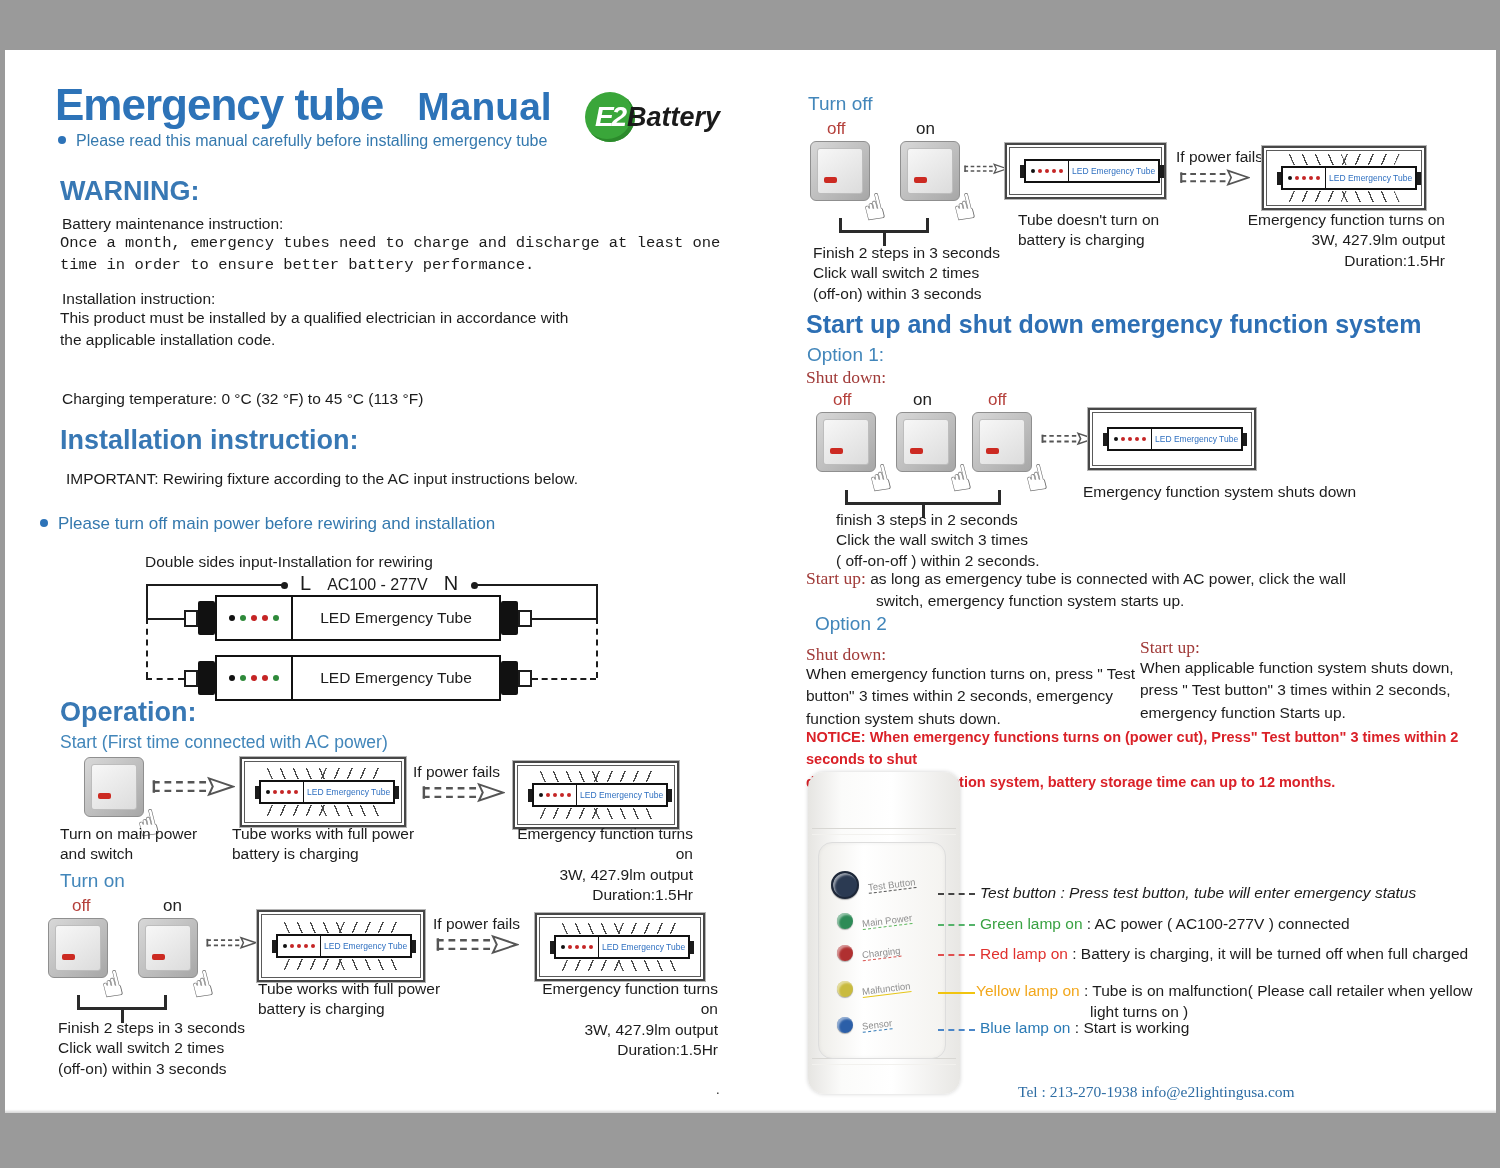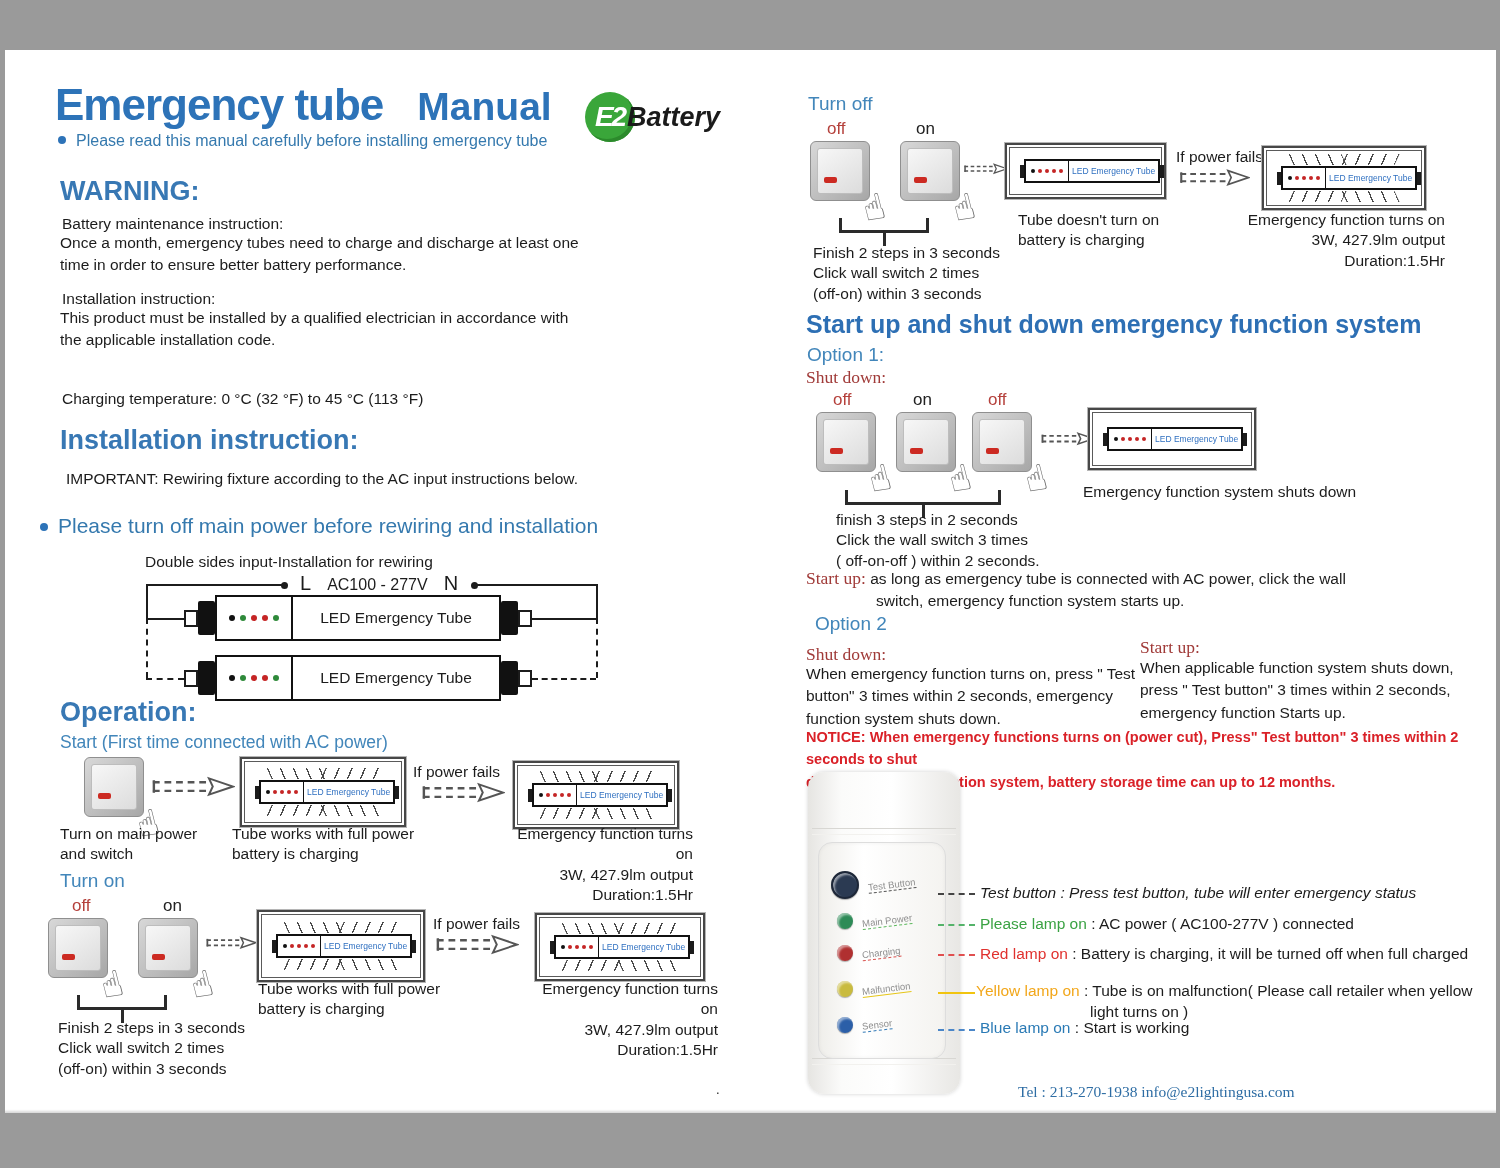--- a/index.html
+++ b/index.html
@@ -126,34 +126,34 @@
     <span class="subtitle">Manual</span>
   </div>
   <div class="abs logo" style="left:585px;top:92px;">
     <span class="logo-circle">E2</span>
     <span class="logo-txt">Battery</span>
   </div>
   <div class="abs blue-bullet" style="left:58px;top:132px;">Please read this manual carefully before installing emergency tube</div>
 
   <div class="abs h-big" style="left:60px;top:176px;">WARNING:</div>
   <div class="abs body15" style="left:62px;top:213px;">Battery maintenance instruction:</div>
-  <div class="abs body15" style="left:60px;top:232px;">
+  <div class="abs body15" style="left:60px;top:232px;font-family:Liberation Mono, monospace;">
     <div>Once a  month, emergency tubes need to charge and discharge at least one</div>
     <div>time in order to ensure better battery performance.</div>
   </div>
   <div class="abs body15" style="left:62px;top:288px;">Installation instruction:</div>
   <div class="abs body15" style="left:60px;top:307px;">
     <div>This product must be installed by a qualified electrician in accordance with</div>
     <div>the applicable installation code.</div>
   </div>
   <div class="abs body15" style="left:62px;top:388px;">Charging temperature: 0 °C (32 °F) to 45 °C (113 °F)</div>
 
   <div class="abs h-big" style="left:60px;top:425px;">Installation instruction:</div>
   <div class="abs body15" style="left:66px;top:468px;">IMPORTANT: Rewiring fixture according to the AC input instructions below.</div>
-  <div class="abs blue-bullet" style="left:40px;top:514px;font-size:21px;text-align:center;">Please turn off main power before rewiring and installation</div>
+  <div class="abs blue-bullet" style="left:40px;top:514px;font-size:17px;text-align:center;">Please turn off main power before rewiring and installation</div>
   <div class="abs body15" style="left:145px;top:551px;">Double sides input-Installation for rewiring</div>
 
   <div class="abs" style="left:128px;top:572px;width:490px;height:140px;">
     <div class="abs wl enddot-r" style="left:18px;top:12px;width:140px;"></div>
     <div class="abs wd-label" style="left:172px;top:0px;">
       <span class="ln">L</span>
       <span>AC100 - 277V</span>
       <span class="ln">N</span>
     </div>
     <div class="abs wl enddot-l" style="left:345px;top:12px;width:125px;"></div>
@@ -600,21 +600,21 @@
         <span class="dv-lab u-blue">Sensor</span>
       </div>
     </div>
   </div>
 
   <div class="abs leader" style="left:938px;top:893px;width:37px;border-top:2px dashed #444;"></div>
   <div class="abs desc" style="left:980px;top:884px;font-style:italic;">Test button : Press test button, tube will enter emergency status</div>
 
   <div class="abs leader" style="left:938px;top:924px;width:37px;border-top:2px dashed #55b36a;"></div>
   <div class="abs desc" style="left:980px;top:915px;">
-    <span class="lab-g">Please lamp on</span><span> : AC power ( AC100-277V ) connected</span>
+    <span class="lab-g">Green lamp on</span><span> : AC power ( AC100-277V ) connected</span>
   </div>
 
   <div class="abs leader" style="left:938px;top:954px;width:37px;border-top:2px dashed #e05050;"></div>
   <div class="abs desc" style="left:980px;top:945px;">
     <span class="lab-r">Red lamp on</span><span> : Battery is charging, it will be turned off when full charged</span>
   </div>
 
   <div class="abs leader" style="left:938px;top:992px;width:37px;border-top:2px solid #f1c40f;"></div>
   <div class="abs desc" style="left:976px;top:982px;">
     <span class="lab-y">Yellow lamp on</span><span> : Tube is on malfunction( Please call retailer when yellow</span>

